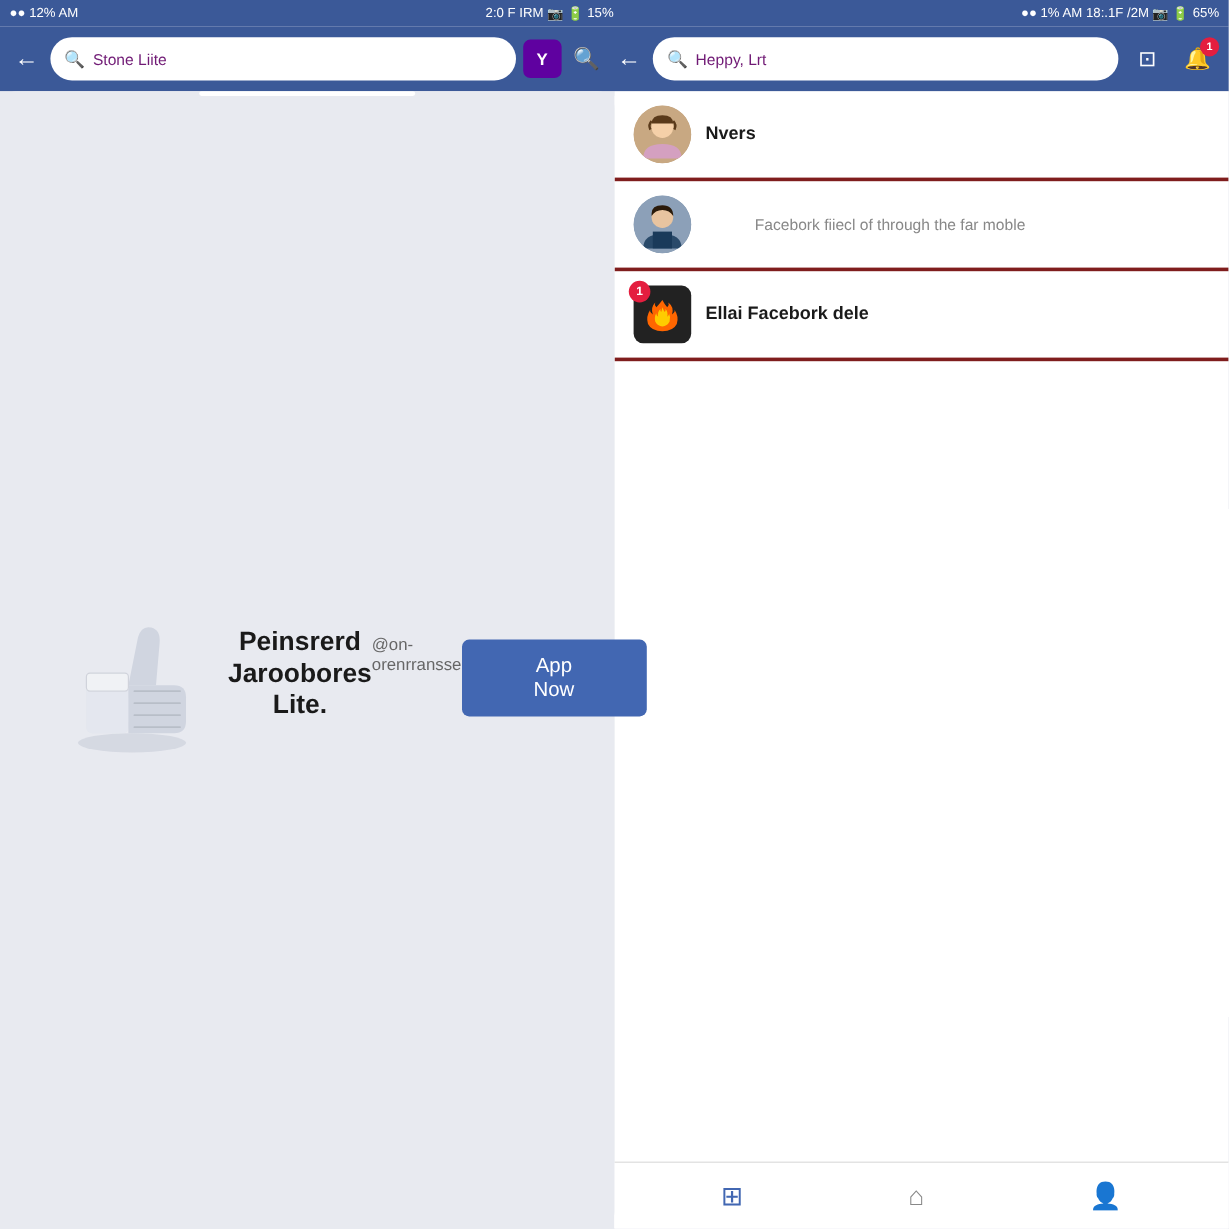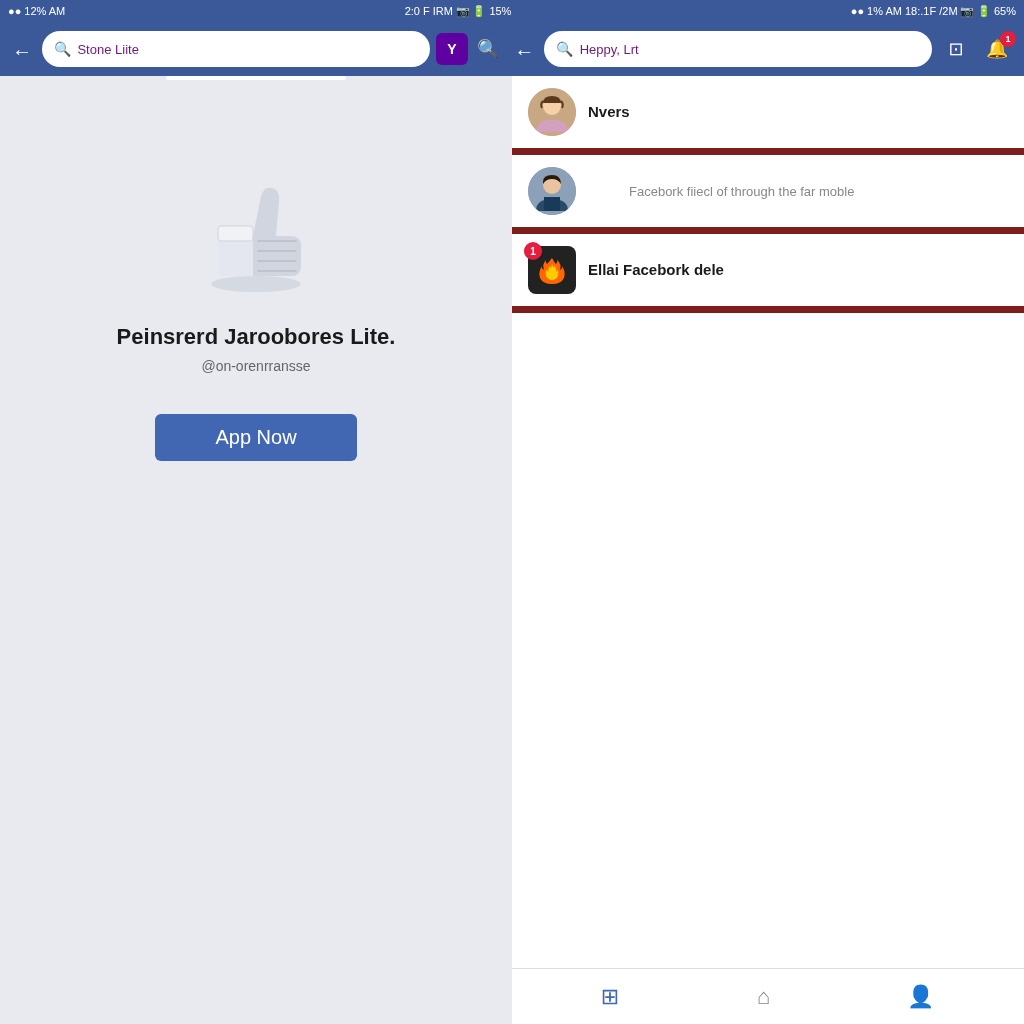--- a/index.html
+++ b/index.html
@@ -90,21 +90,21 @@
       display: flex;
       flex: 1;
       overflow: hidden;
     }
 
     
     .left-panel {
       width: 512px;
       background: #e8eaf0;
       display: flex;
-      flex-direction: column;
+      flex-direction: row;
       align-items: center;
       padding: 60px 30px 30px;
       position: relative;
       border-radius: 14px;
     }
 
     .tab-bar-top {
       position: absolute;
       top: 0;
       left: 0;
@@ -132,21 +132,21 @@
       font-size: 14px;
       color: #666;
       margin-bottom: 40px;
     }
     .app-now-btn {
       background: #4267B2;
       color: white;
       border: none;
       border-radius: 6px;
       padding: 12px 60px;
-      font-size: 20px;
+      font-size: 17px;
       cursor: pointer;
       font-weight: 500;
     }
 
     
     .right-panel {
       flex: 1;
       background: white;
       display: flex;
       flex-direction: column;
@@ -154,21 +154,21 @@
 
     
     .notification-list {
       flex: 1;
       overflow-y: auto;
     }
     .notif-item {
       display: flex;
       align-items: center;
       padding: 12px 16px;
-      border-bottom: 7px solid #7f1d1d;
+      border-bottom: 3px solid #7f1d1d;
       gap: 12px;
       cursor: pointer;
     }
     .notif-avatar-fire {
       width: 48px;
       height: 48px;
       border-radius: 8px;
       background: #222;
       display: flex;
       align-items: center;

